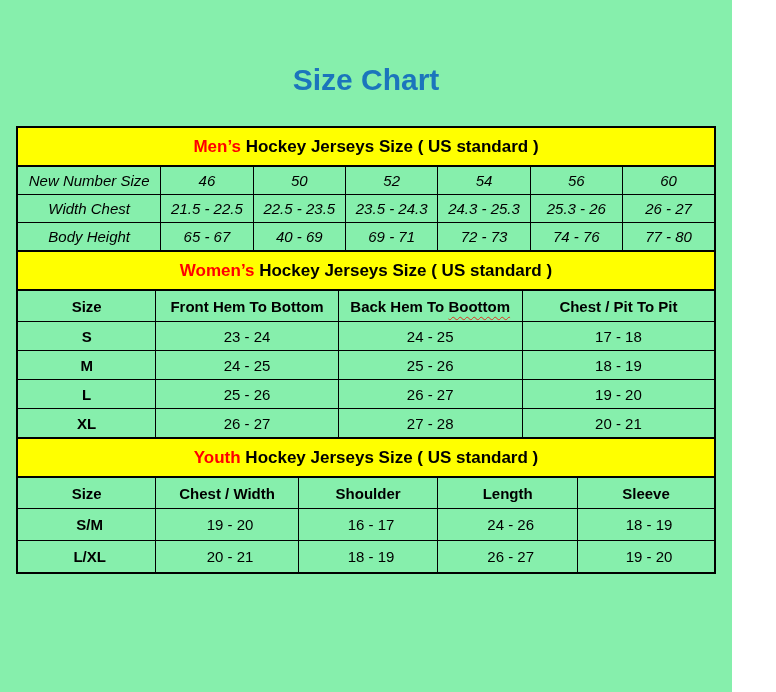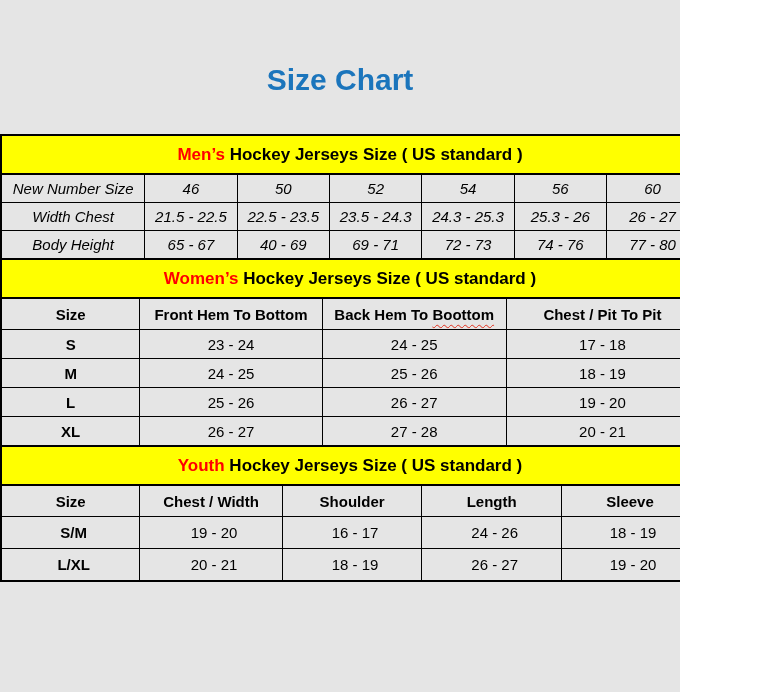--- a/index.html
+++ b/index.html
@@ -1,35 +1,35 @@
 <!DOCTYPE html>
 <html><head>
 <meta charset="utf-8">
 <style>
   html, body { margin: 0; padding: 0; background: #ffffff; }
   .canvas {
     position: relative;
-    width: 680px;
+    width: 732px;
     height: 692px;
-    background: #e5e5e5;
+    background: #86efac;
     font-family: "Liberation Sans", sans-serif;
     color: #000000;
     overflow: hidden;
   }
   .title {
     margin: 0;
     padding-top: 62px;
     padding-bottom: 20px;
     text-align: center;
     font-size: 30px;
     line-height: 36px;
     font-weight: 700;
     color: #1B75BC;
   }
-  .tables { width: 700px; margin: 16px auto; }
+  .tables { width: 700px; margin: 8px auto; }
   table {
     width: 100%;
     border-collapse: collapse;
     table-layout: fixed;
     border: 2px solid #000000;
   }
   table + table { margin-top: -2px; }
   td {
     border: 1px solid #000000;
     text-align: center;

